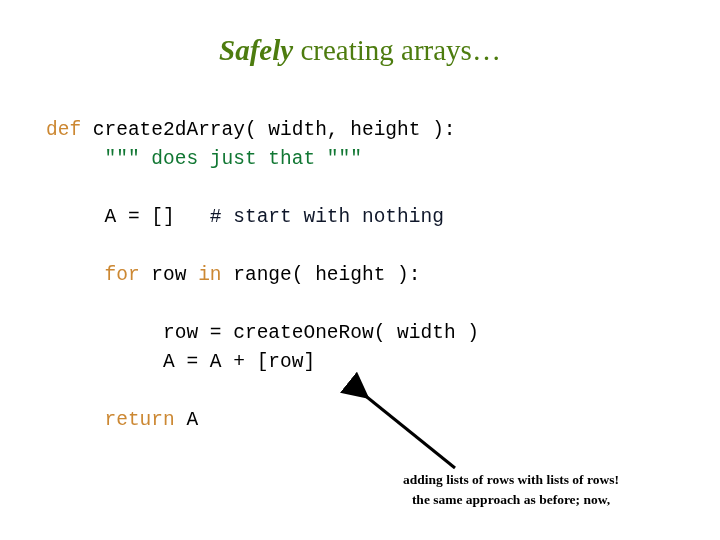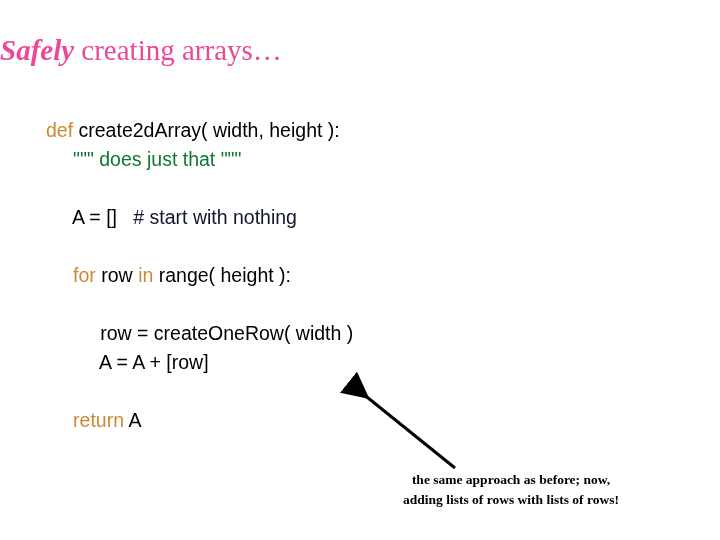--- a/index.html
+++ b/index.html
@@ -19,41 +19,42 @@
     height: 540px;
     background: #ffffff;
   }
 
   
   #title {
     position: absolute;
     left: 0;
     top: 33px;
     width: 720px;
+    text-align: center;
     font-family: "Liberation Serif", serif;
     font-size: 29px;
     line-height: 34px;
-    color: #ec4899;
+    color: #4d7c0f;
     white-space: nowrap;
   }
   #title .t-emph {
     font-weight: bold;
     font-style: italic;
   }
   #title .t-rest {
     font-weight: normal;
     font-style: normal;
   }
 
   
   #code {
     position: absolute;
     left: 46px;
     top: 116px;
-    font-family: Liberation Sans, sans-serif;
+    font-family: Liberation Mono, monospace;
     font-size: 19.5px;
     line-height: 29px;
     color: #000000;
     white-space: pre;
   }
   .code-line {
     white-space: pre;
     height: 29px;
   }
   .code-line.gap-sm { margin-top: 29px; }
@@ -101,17 +102,17 @@
   <svg id="arrow-svg" viewBox="0 0 150 115" xmlns="http://www.w3.org/2000/svg">
     <defs>
       <marker id="ah" markerWidth="9" markerHeight="9" refX="7.5" refY="4.5" orient="auto" markerUnits="strokeWidth">
         <path d="M 9 0 L 0 4.5 L 9 9 z" fill="#000000"></path>
       </marker>
     </defs>
     <line id="arrow-line" x1="125" y1="98" x2="22" y2="15" stroke="#000000" stroke-width="3" marker-end="url(#ah)"></line>
   </svg>
 
   <div id="caption">
+    <div>adding lists of rows with lists of rows!</div>
     <div>the same approach as before; now,</div>
-    <div>adding lists of rows with lists of rows!</div>
   </div>
 
 </div>
 
 </body></html>

